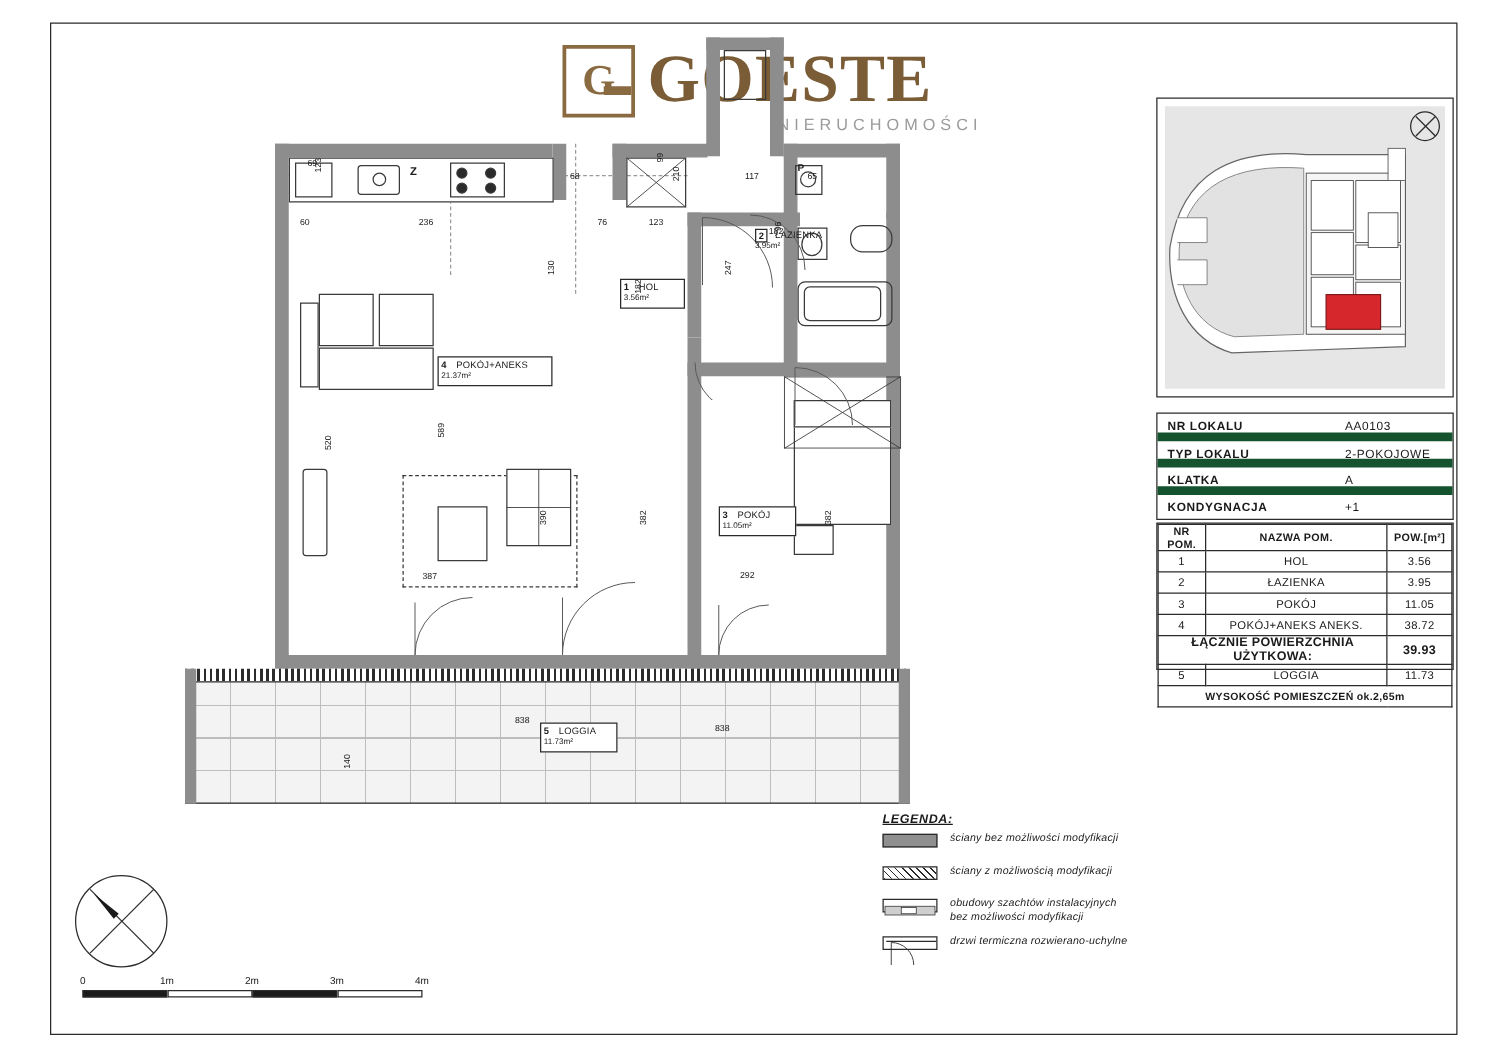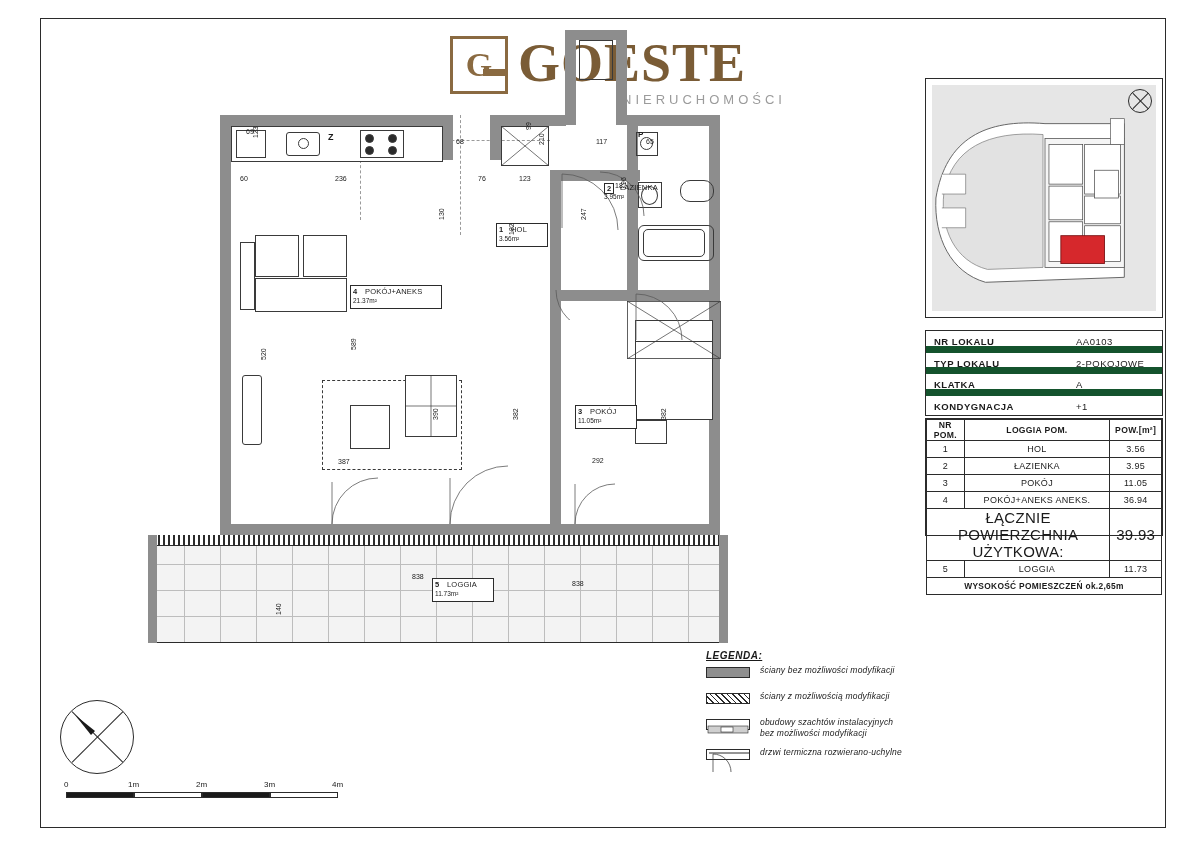--- a/index.html
+++ b/index.html
@@ -31,21 +31,21 @@
   .tb-info .row{position:absolute;left:0;width:100%;height:21.5px;border-bottom:7px solid #14532d;box-sizing:border-box;}
   .tb-info .row:last-child{border-bottom:none;}
   .tb-info .lbl{position:absolute;left:8px;top:5px;font-size:9.5px;font-weight:bold;letter-spacing:.5px;}
   .tb-info .val{position:absolute;left:150px;top:5px;font-size:9.5px;letter-spacing:.5px;}
   .tb-rooms{left:925px;top:418px;width:238px;height:118px;}
   .tb-rooms table{border-collapse:collapse;width:100%;height:100%;font-size:9px;}
   .tb-rooms th,.tb-rooms td{border:1px solid #2b2b2b;text-align:center;padding:0;height:16px;font-weight:normal;letter-spacing:.3px;}
   .tb-rooms td.c1{width:16%;}
   .tb-rooms td.c2{width:62%;}
   .tb-rooms td.c3{width:22%;}
-  .tb-rooms .sum td{font-weight:normal;font-size:15px;}
+  .tb-rooms .sum td{font-weight:bold;font-size:10px;}
   .tb-rooms .h td{font-weight:bold;font-size:8.6px;}
   
   .legend{position:absolute;left:706px;top:650px;width:300px;}
   .legend .ttl{font-size:10px;font-weight:bold;font-style:italic;text-decoration:underline;letter-spacing:.5px;}
   .legend .item{position:relative;height:22px;margin-top:4px;}
   .legend .sw{position:absolute;left:0;top:2px;width:44px;height:11px;border:1px solid #2b2b2b;box-sizing:border-box;}
   .legend .txt{position:absolute;left:54px;top:0px;font-size:8.5px;font-style:italic;line-height:11px;letter-spacing:.2px;}
   .sw-solid{background:#8f8f8f;}
   .sw-hatch{background:repeating-linear-gradient(45deg,#2b2b2b 0 1px,#ffffff 1px 4px);}
   .sw-shaft{background:#ffffff;}
@@ -141,42 +141,42 @@
       <div class="lbl">KONDYGNACJA</div>
       <div class="val">+1</div>
     </div>
   </div>
 
   <div class="tb tb-rooms">
     <table>
       <tbody>
           <tr class="h">
         <td class="c1">NR POM.</td>
-        <td class="c2">LOGGIA POM.</td>
+        <td class="c2">NAZWA POM.</td>
         <td class="c3">POW.[m²]</td>
       </tr>
       <tr>
         <td class="c1">1</td>
         <td class="c2">HOL</td>
         <td class="c3">3.56</td>
       </tr>
       <tr>
         <td class="c1">2</td>
         <td class="c2">ŁAZIENKA</td>
         <td class="c3">3.95</td>
       </tr>
       <tr>
         <td class="c1">3</td>
         <td class="c2">POKÓJ</td>
         <td class="c3">11.05</td>
       </tr>
       <tr>
         <td class="c1">4</td>
         <td class="c2">POKÓJ+ANEKS ANEKS.</td>
-        <td class="c3">36.94</td>
+        <td class="c3">38.72</td>
       </tr>
       <tr class="sum">
         <td class="c1" colspan="2" style="width:78%">ŁĄCZNIE POWIERZCHNIA UŻYTKOWA:</td>
         <td class="c3">39.93</td>
       </tr>
       <tr>
         <td class="c1">5</td>
         <td class="c2">LOGGIA</td>
         <td class="c3">11.73</td>
       </tr>

